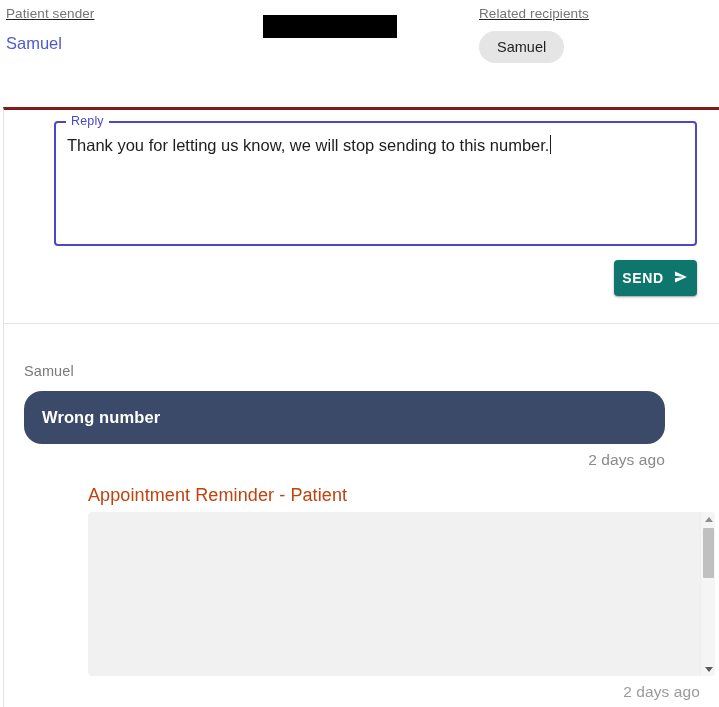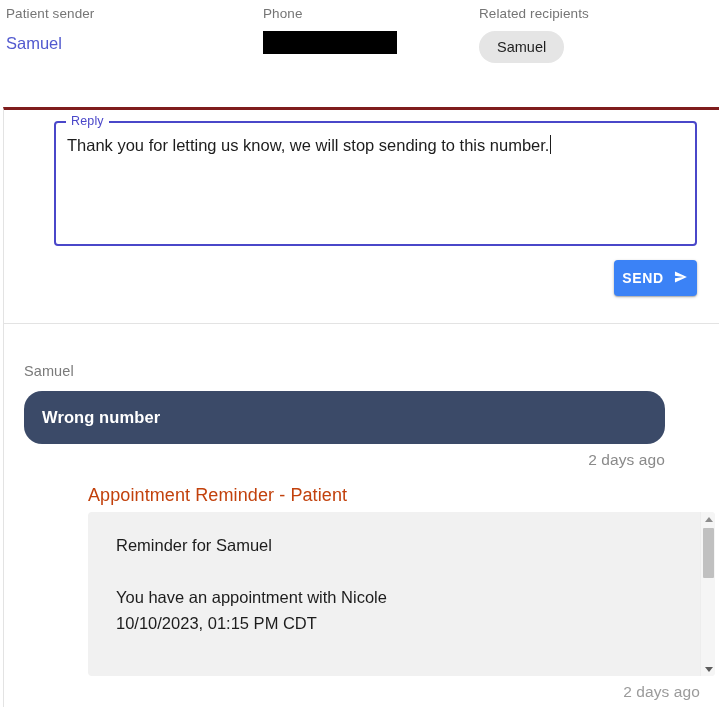--- a/index.html
+++ b/index.html
@@ -17,21 +17,21 @@
     color: #212121;
   }
 
   
   .meta-row {
     position: absolute;
     top: 0; left: 0;
     width: 719px;
     height: 100px;
   }
-  .meta-col { position: absolute; }
+  .meta-col { position: absolute; text-decoration: underline; }
   .meta-label {
     font-size: 13.5px;
     color: #757575;
     line-height: 16px;
     letter-spacing: 0.1px;
     white-space: nowrap;
   }
   .meta-col-sender { left: 6px; top: 6px; }
   .meta-col-phone  { left: 263px; top: 6px; }
   .meta-col-recip  { left: 440px; top: 6px; margin-left: 39px; }
@@ -125,21 +125,21 @@
     margin-left: 1px;
   }
 
   
   .send-btn {
     position: absolute;
     top: 150px;
     left: 610px;
     width: 83px;
     height: 36px;
-    background: #3b82f6;
+    background: #0f766e;
     color: #ffffff;
     border: none;
     border-radius: 4px;
     display: flex;
     align-items: center;
     justify-content: center;
     gap: 8px;
     font-family: "Liberation Sans", sans-serif;
     font-size: 14px;
     font-weight: bold;
@@ -275,21 +275,20 @@
 <body>
 
 <div class="meta-row">
 
   <div class="meta-col meta-col-sender">
     <div class="meta-label">Patient sender</div>
     <a class="sender-link">Samuel</a>
   </div>
 
   <div class="meta-col meta-col-phone">
-    <div class="meta-label">Phone</div>
     <div class="phone-redaction"></div>
   </div>
 
   <div class="meta-col meta-col-recip">
     <div class="meta-label">Related recipients</div>
     <div class="chip">Samuel</div>
   </div>
 
 </div>
 
@@ -320,24 +319,20 @@
       <div class="bubble-incoming">
         <span>Wrong number</span>
       </div>
       <div class="timestamp">2 days ago</div>
     </div>
 
     <div class="msg-block" style="padding:17px 20px 0 84px;">
       <div class="reminder-title">Appointment Reminder - Patient</div>
 
       <div class="reminder-box">
-        <div class="reminder-body">Reminder for Samuel
-
-You have an appointment with Nicole
-10/10/2023, 01:15 PM CDT</div>
 
         <div class="scrollbar">
           <div class="sb-arrow up">
             <span class="sb-tri up"></span>
           </div>
           <div class="sb-thumb"></div>
           <div class="sb-arrow down">
             <span class="sb-tri down"></span>
           </div>
         </div>

